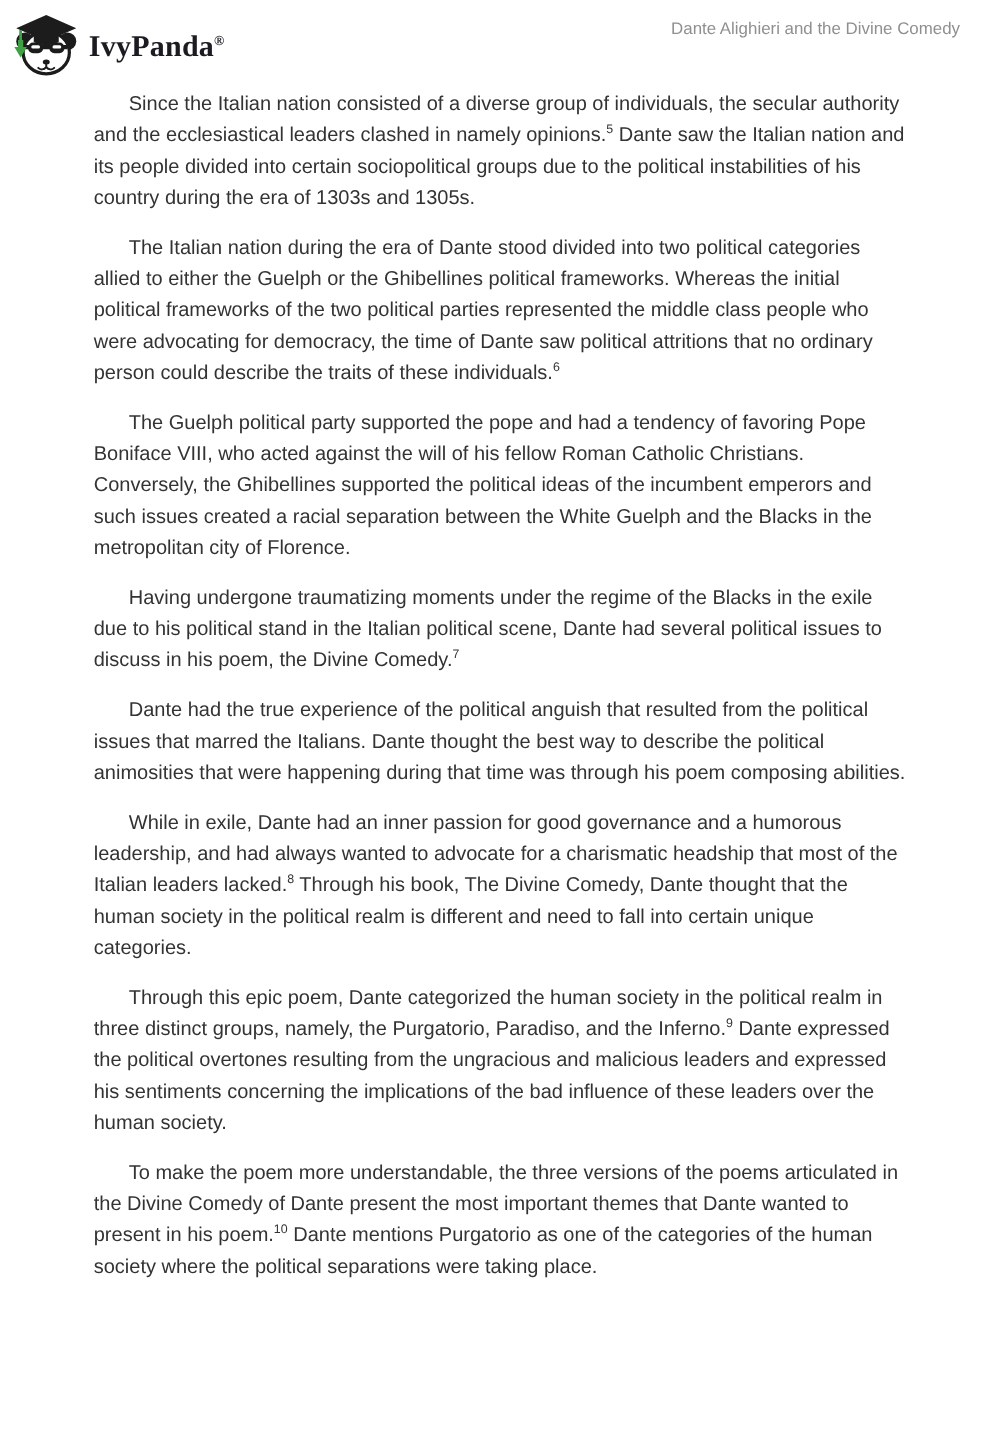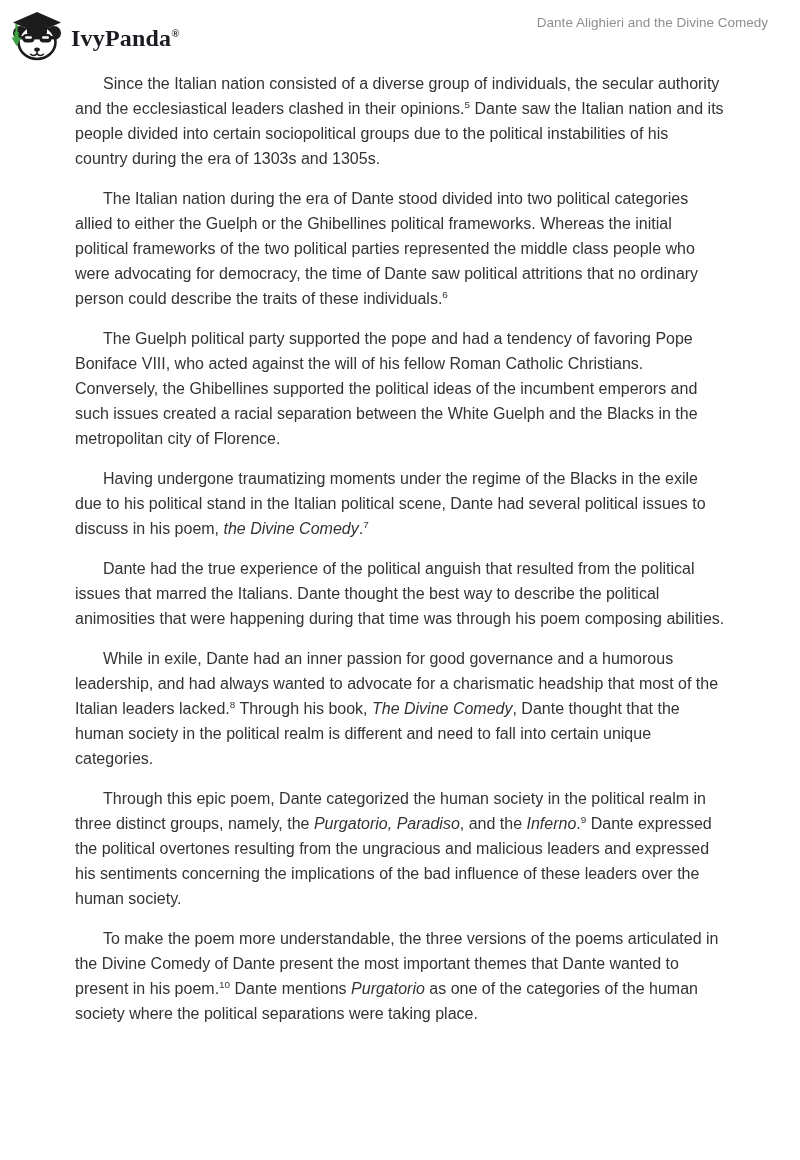--- a/index.html
+++ b/index.html
@@ -38,21 +38,21 @@
   }
   main { padding: 13px 75px 0 75px; }
   main p {
     margin: 0 0 15px 0;
     font-size: 16px;
     line-height: 25px;
     color: #333333;
     text-indent: 28px;
     text-align: left;
   }
-  main p .it { font-style: italic; }
+  main p .it { }
   main p sup {
     font-size: 62%;
     line-height: 0;
     vertical-align: super;
   }
   footer {
     position: absolute;
     right: 32px;
     bottom: 17px;
     font-size: 13px;
@@ -90,21 +90,21 @@
           <path d="M6.5 35 L1.5 26.5 H4.4 V21 H8.6 V26.5 H11.5 Z" fill="#3fa044"></path>
         </svg>
       </span>
       <span class="brand-text"><span>IvyPanda</span><sup>®</sup></span>
     </div>
     <div class="doc-title">Dante Alighieri and the Divine Comedy</div>
   </header>
 
   <main>
     <div id="paragraphs">
-        <p><span>Since the Italian nation consisted of a diverse group of individuals, the secular authority and the ecclesiastical leaders clashed in their opinions.</span><sup>5</sup><span> Dante saw the Italian nation and its people divided into certain sociopolitical groups due to the political instabilities of his country during the era of 1303s and 1305s.</span></p>
+        <p><span>Since the Italian nation consisted of a diverse group of individuals, the secular authority and the ecclesiastical leaders clashed in namely opinions.</span><sup>5</sup><span> Dante saw the Italian nation and its people divided into certain sociopolitical groups due to the political instabilities of his country during the era of 1303s and 1305s.</span></p>
         <p><span>The Italian nation during the era of Dante stood divided into two political categories allied to either the Guelph or the Ghibellines political frameworks. Whereas the initial political frameworks of the two political parties represented the middle class people who were advocating for democracy, the time of Dante saw political attritions that no ordinary person could describe the traits of these individuals.</span><sup>6</sup></p>
         <p><span>The Guelph political party supported the pope and had a tendency of favoring Pope Boniface VIII, who acted against the will of his fellow Roman Catholic Christians. Conversely, the Ghibellines supported the political ideas of the incumbent emperors and such issues created a racial separation between the White Guelph and the Blacks in the metropolitan city of Florence.</span></p>
         <p><span>Having undergone traumatizing moments under the regime of the Blacks in the exile due to his political stand in the Italian political scene, Dante had several political issues to discuss in his poem, </span><span class="it">the Divine Comedy</span><span>.</span><sup>7</sup></p>
         <p><span>Dante had the true experience of the political anguish that resulted from the political issues that marred the Italians. Dante thought the best way to describe the political animosities that were happening during that time was through his poem composing abilities.</span></p>
         <p><span>While in exile, Dante had an inner passion for good governance and a humorous leadership, and had always wanted to advocate for a charismatic headship that most of the Italian leaders lacked.</span><sup>8</sup><span> Through his book, </span><span class="it">The Divine Comedy</span><span>, Dante thought that the human society in the political realm is different and need to fall into certain unique categories.</span></p>
         <p><span>Through this epic poem, Dante categorized the human society in the political realm in three distinct groups, namely, the </span><span class="it">Purgatorio, Paradiso</span><span>, and the </span><span class="it">Inferno</span><span>.</span><sup>9</sup><span> Dante expressed the political overtones resulting from the ungracious and malicious leaders and expressed his sentiments concerning the implications of the bad influence of these leaders over the human society.</span></p>
         <p><span>To make the poem more understandable, the three versions of the poems articulated in the Divine Comedy of Dante present the most important themes that Dante wanted to present in his poem.</span><sup>10</sup><span> Dante mentions </span><span class="it">Purgatorio</span><span> as one of the categories of the human society where the political separations were taking place.</span></p>
       </div>
   </main>
 

